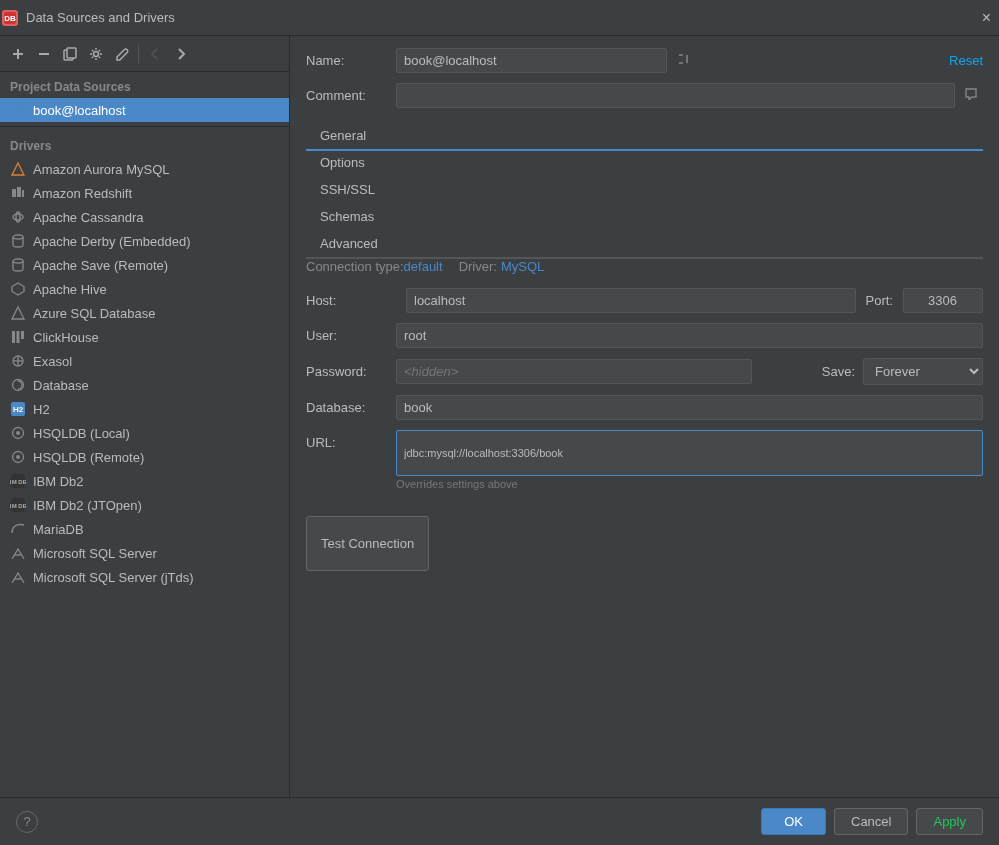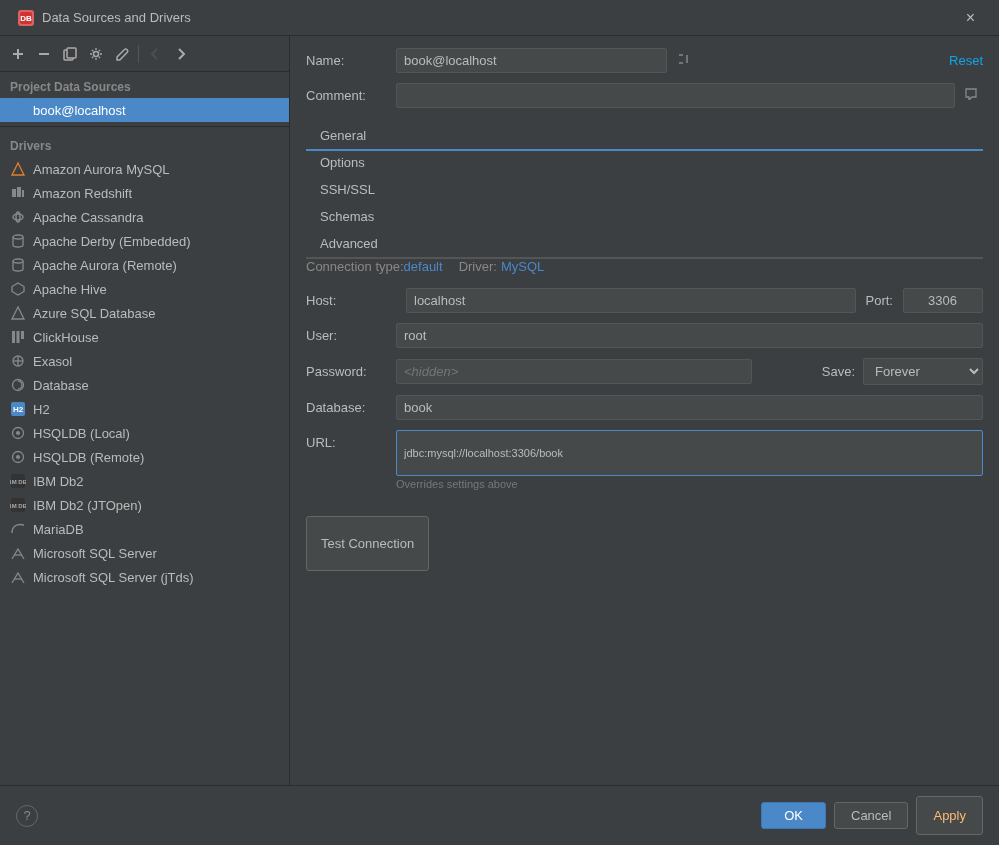--- a/index.html
+++ b/index.html
@@ -19,21 +19,21 @@
       background: #3c3f41;
       display: flex;
       flex-direction: column;
     }
 
     .title-bar {
       background: #3c3f41;
       height: 36px;
       display: flex;
       align-items: center;
-      padding: 0 18px;
+      padding: 0 2px;
       border-bottom: 1px solid #2b2b2b;
       flex-shrink: 0;
     }
 
     .title-bar-icon {
       width: 16px;
       height: 16px;
       margin-right: 8px;
       background: #e05f5f;
       border-radius: 3px;
@@ -316,22 +316,22 @@
       padding: 5px 16px;
       font-size: 13px;
       border-radius: 3px;
       cursor: pointer;
       margin-right: 8px;
     }
 
     .btn-apply {
       background: #45494a;
       border: 1px solid #666;
-      color: #fdba74;
-      padding: 11px 16px;
+      color: #22c55e;
+      padding: 5px 16px;
       font-size: 13px;
       border-radius: 3px;
       cursor: pointer;
     }
 
     
     ::-webkit-scrollbar { width: 8px; }
     ::-webkit-scrollbar-track { background: #2b2b2b; }
     ::-webkit-scrollbar-thumb { background: #555; border-radius: 4px; }
 
@@ -463,21 +463,21 @@
           <span class="item-label">Apache Derby (Embedded)</span>
         </div>
 
         <div class="tree-item">
           <div class="drv-icon">
             <svg width="16" height="16" viewBox="0 0 16 16">
                 <ellipse cx="8" cy="4" rx="5" ry="2" fill="none" stroke="#888" stroke-width="1.3"></ellipse>
                 <path d="M3 4v8c0 1.1 2.24 2 5 2s5-.9 5-2V4" fill="none" stroke="#888" stroke-width="1.3"></path>
               </svg>
           </div>
-          <span class="item-label">Apache Aurora (Remote)</span>
+          <span class="item-label">Apache Save (Remote)</span>
         </div>
 
         <div class="tree-item">
           <div class="drv-icon">
             <svg width="16" height="16" viewBox="0 0 16 16">
                 <polygon points="8,2 14,5.5 14,10.5 8,14 2,10.5 2,5.5" fill="none" stroke="#888" stroke-width="1.3"></polygon>
               </svg>
           </div>
           <span class="item-label">Apache Hive</span>
         </div>

